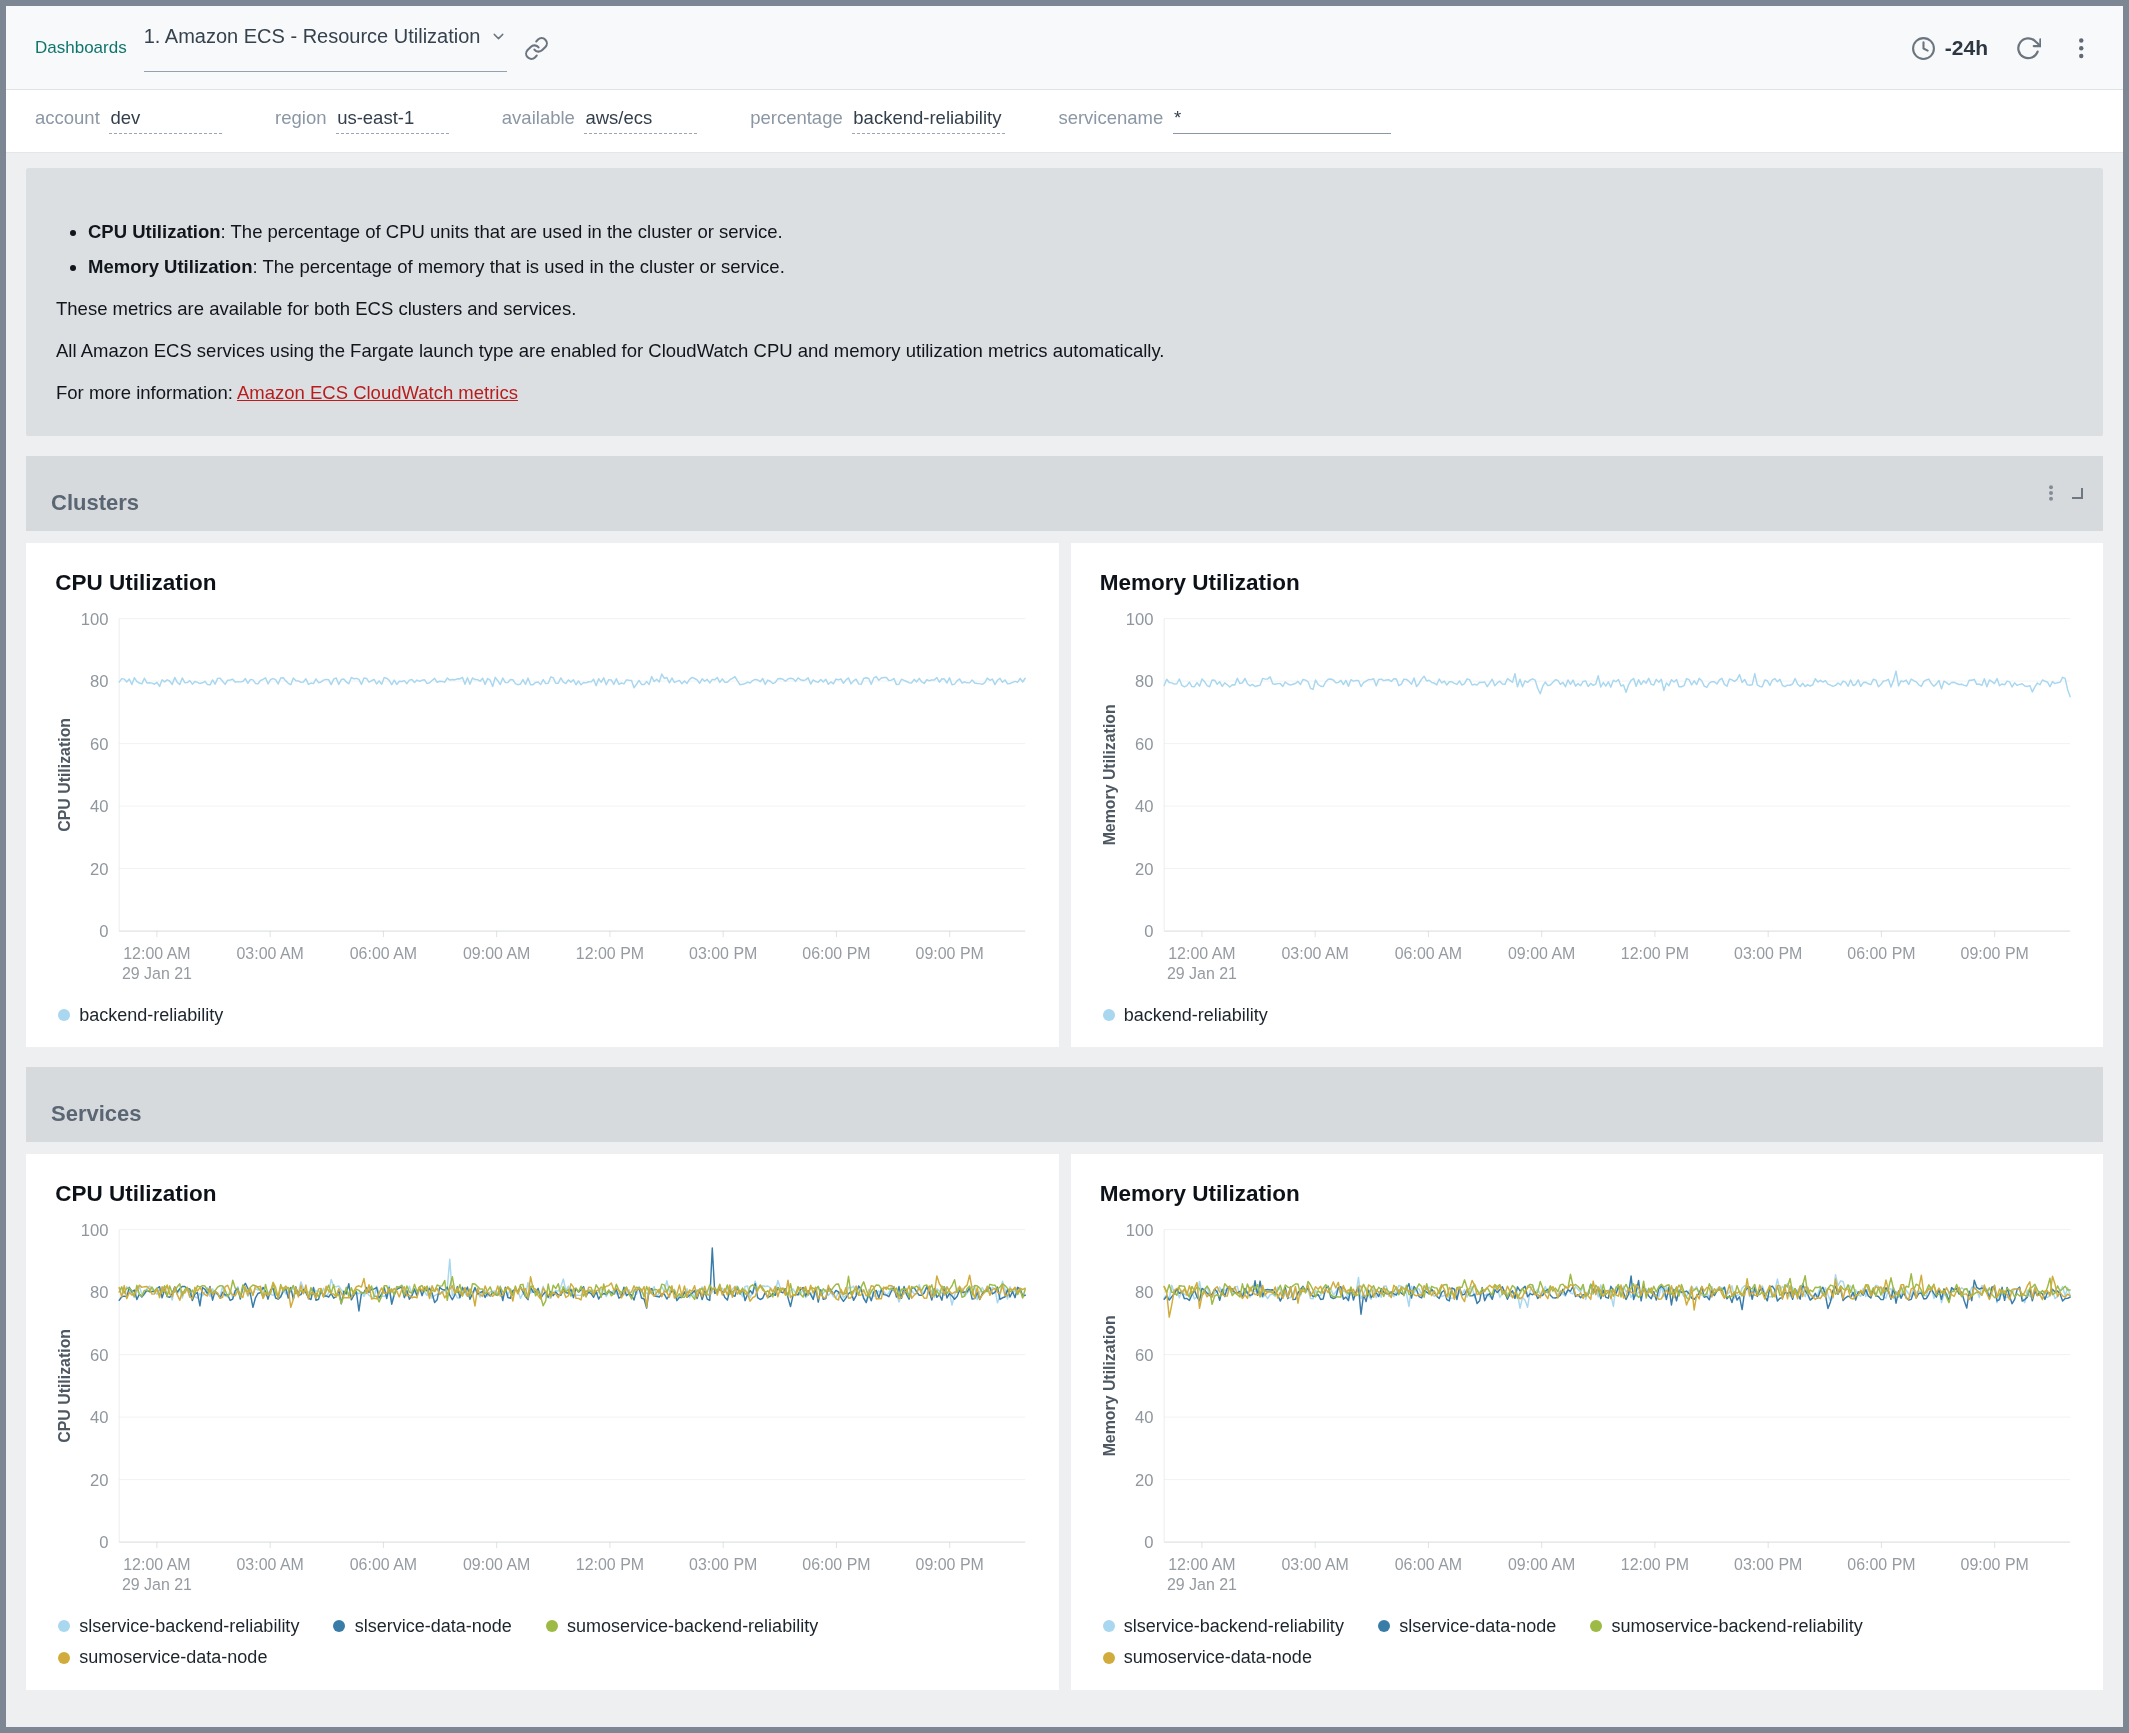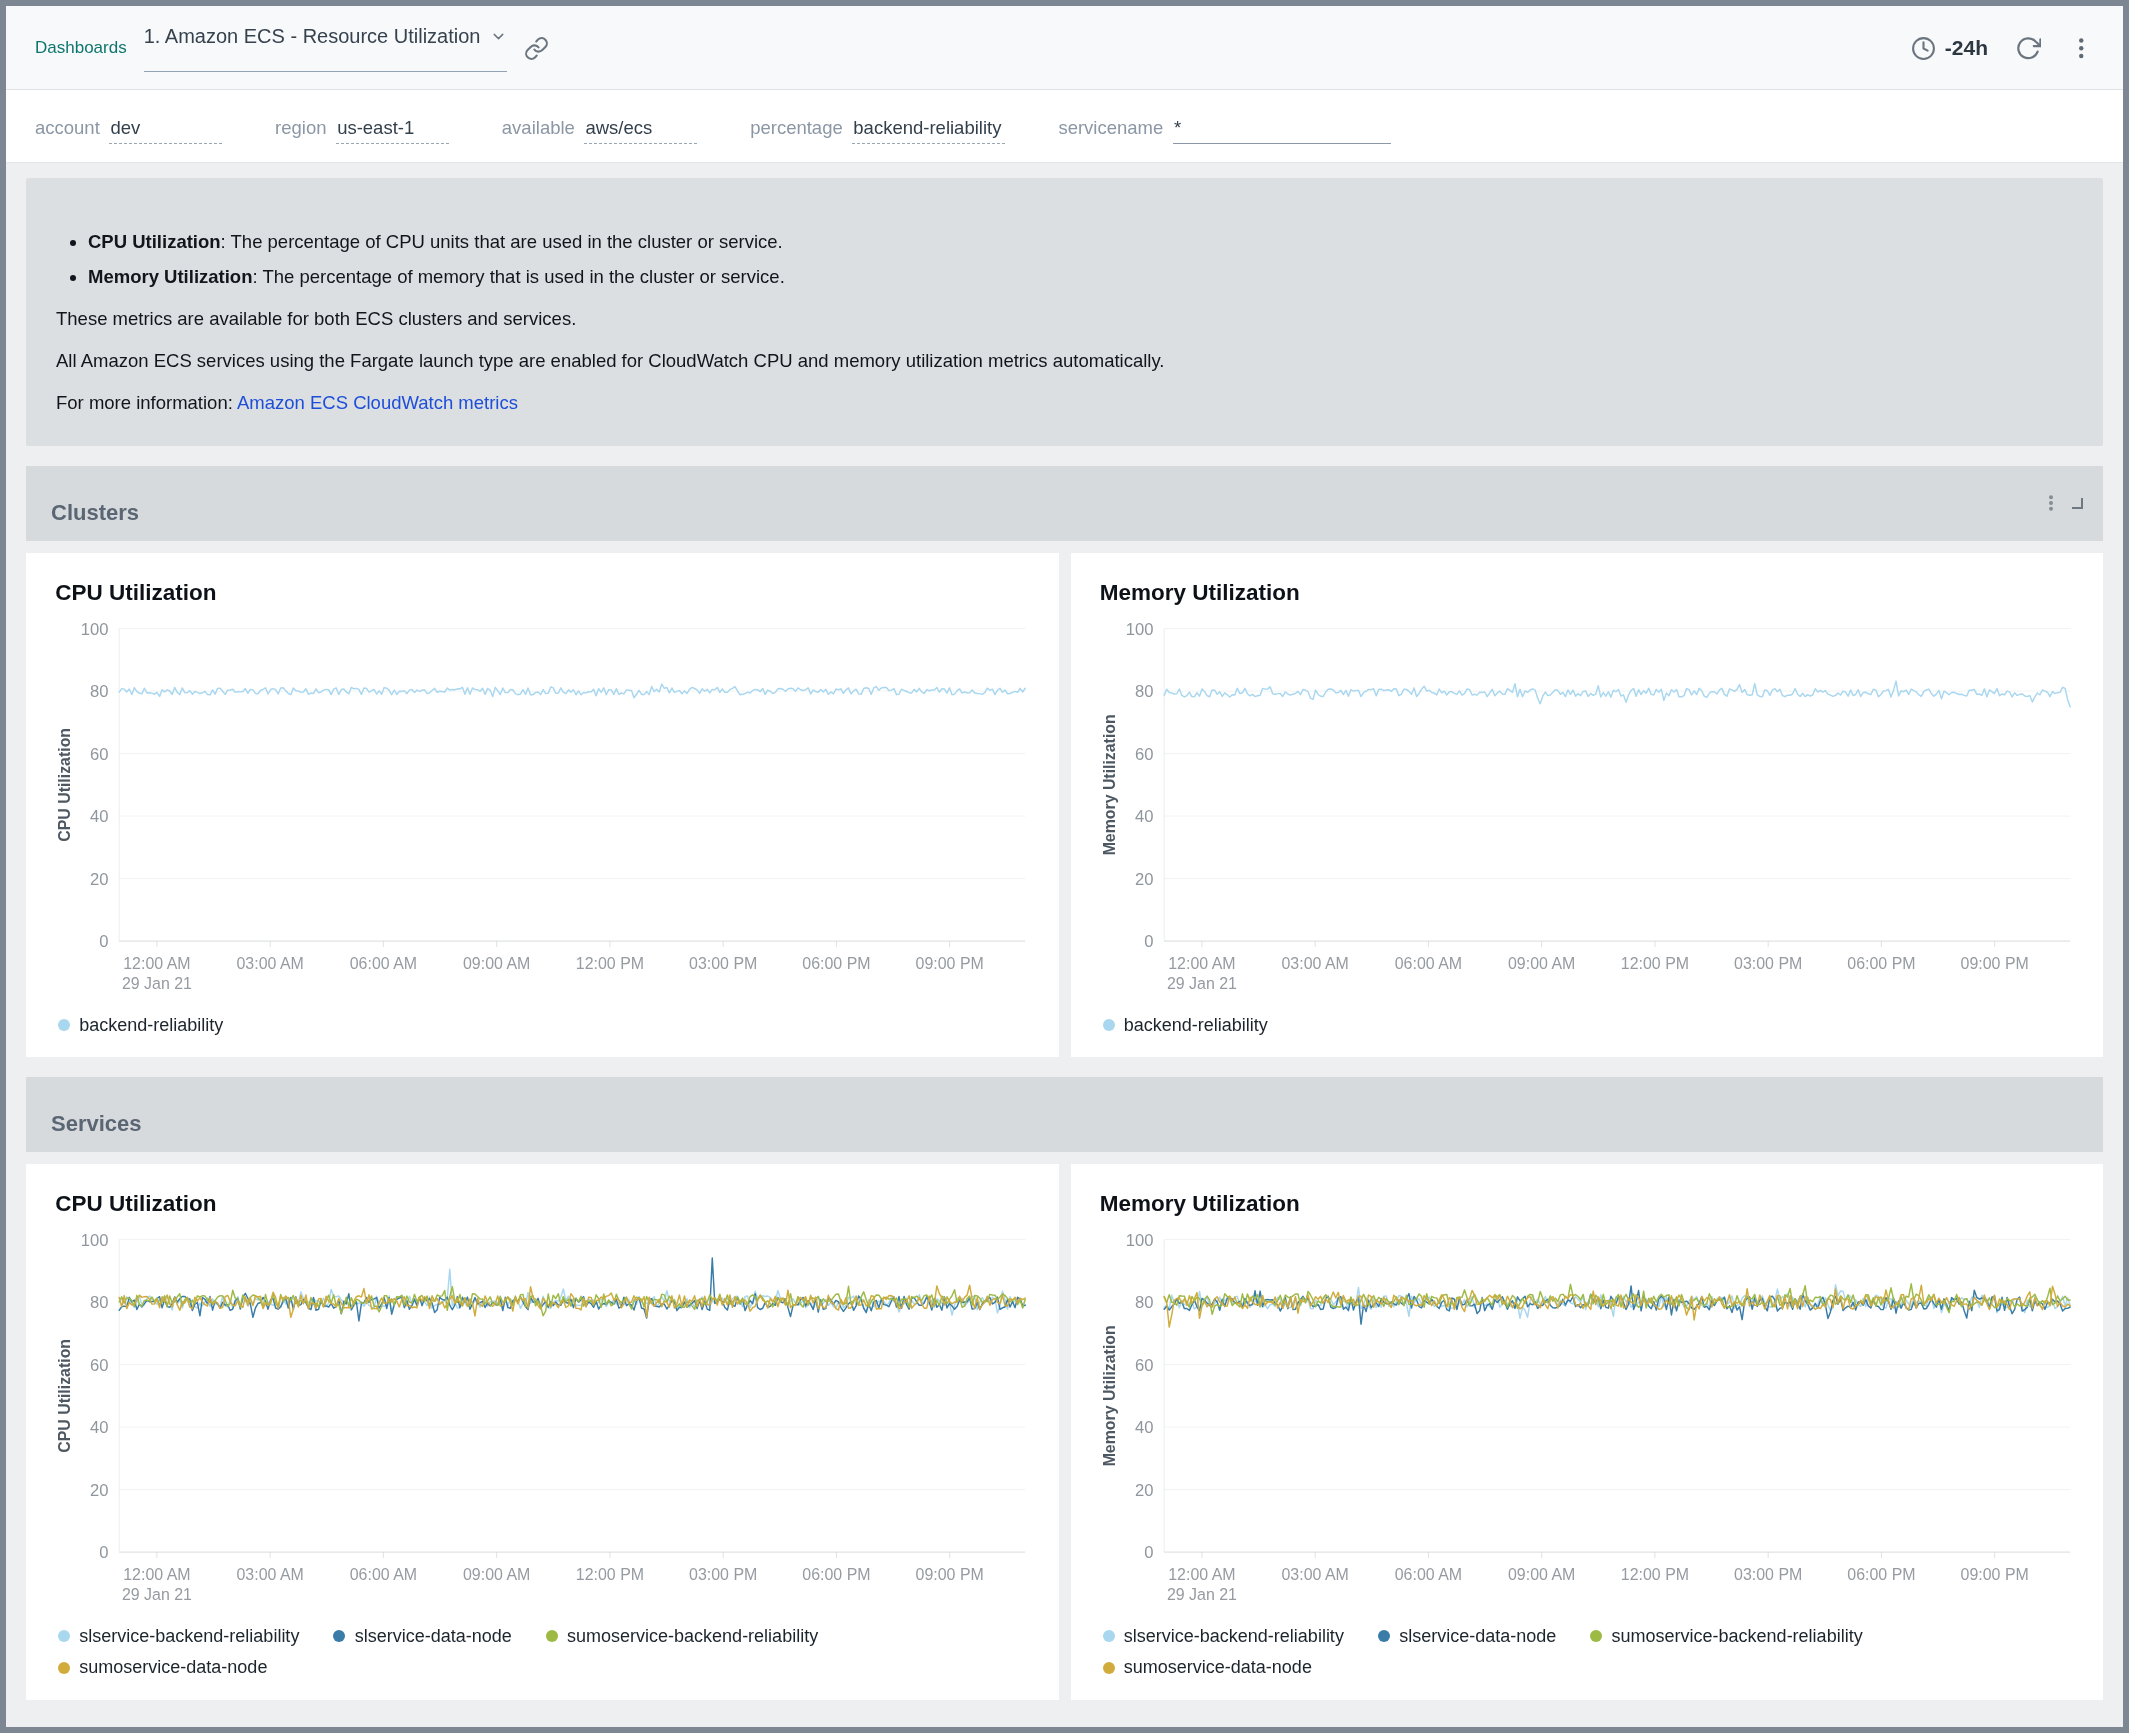--- a/index.html
+++ b/index.html
@@ -24,36 +24,36 @@
   .title { font-size:20px; color:#36424e; }
   .icon { stroke:#6b7580; fill:none; stroke-width:2; stroke-linecap:round; stroke-linejoin:round; }
   .tb-right { display:flex; align-items:center; gap:26.5px; }
   .time { display:inline-flex; align-items:center; gap:9.3px; font-size:21px; font-weight:bold; color:#2e3842; cursor:pointer; }
   
   .filterbar {
     display:flex; align-items:flex-end; gap:53px;
     background:#fff; padding: 17px 29px 18.5px 29px;
     border-bottom:0.7px solid #e4e7ea;
   }
-  .filter { display:flex; align-items:baseline; gap:9.3px;margin-top:10px; }
+  .filter { display:flex; align-items:baseline; gap:9.3px; }
   .flabel { font-size:18.5px; color:#8b97a4; }
   .fvalue { font-size:18.5px; color:#333f4b; min-width:113px; border-bottom:0.7px dashed #9aa7b3; padding:0 4px 4px 1.3px; cursor:pointer; }
   .fvalue.solid { border-bottom:0.7px solid #8b97a4; min-width:218px; }
   
   .note {
     margin: 14.6px 20px 0 20px;
     background:#dcdfe2; border-radius:2.6px;
     padding: 24px 30px 32px 30px;
   }
   .note h2 { font-size:27px; font-weight:500; color:#5d7f9d; letter-spacing:0.3px; }
   .note ul { margin: 29px 0 6.6px 32px; }
   .note li { font-size:18.5px; color:#10161c; margin: 13.2px 0; }
   .note li b { font-weight:bold; }
   .note p { font-size:18.5px; color:#10161c; margin-top:20px; }
-  .note a { color:#1d4ed8; cursor:pointer; }
+  .note a { color:#b91c1c; text-decoration:underline; cursor:pointer; }
   
   .section-header {
     margin: 20px 20px 0 20px;
     background:#d7dadd;
     padding: 14.6px 20px 14.6px 25px;
     display:flex; align-items:center; justify-content:space-between;
   }
   .section-header .sh-title { font-size:22px; font-weight:bold; color:#5a6673;margin-top:20px; }
   .sh-icons { display:flex; align-items:center; gap:10.6px; }
   .corner { width:11.3px; height:11.3px; border-right:2px solid #6f7781; border-bottom:2px solid #6f7781; display:inline-block; }

